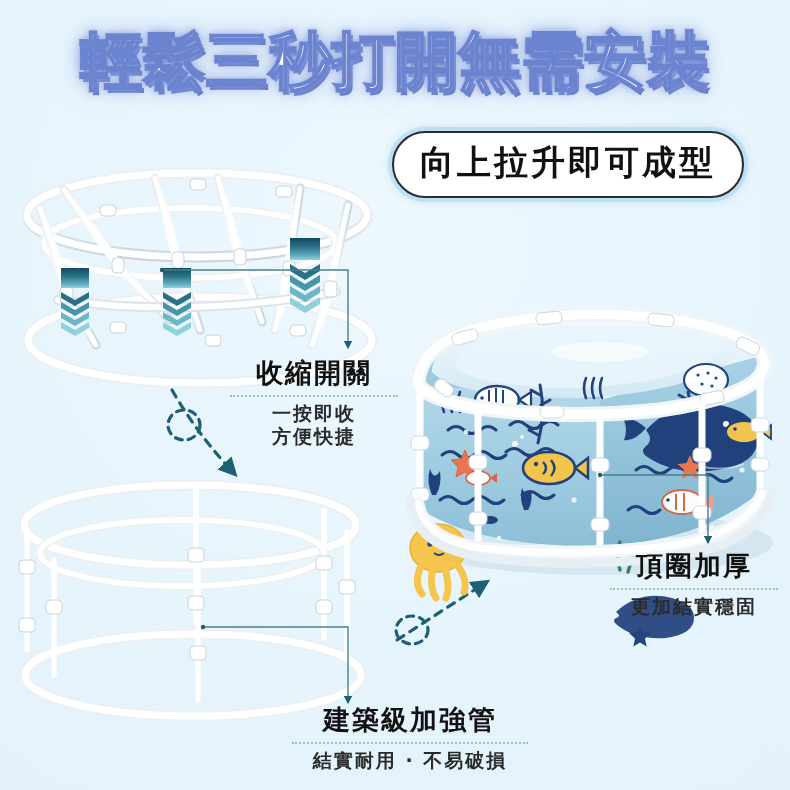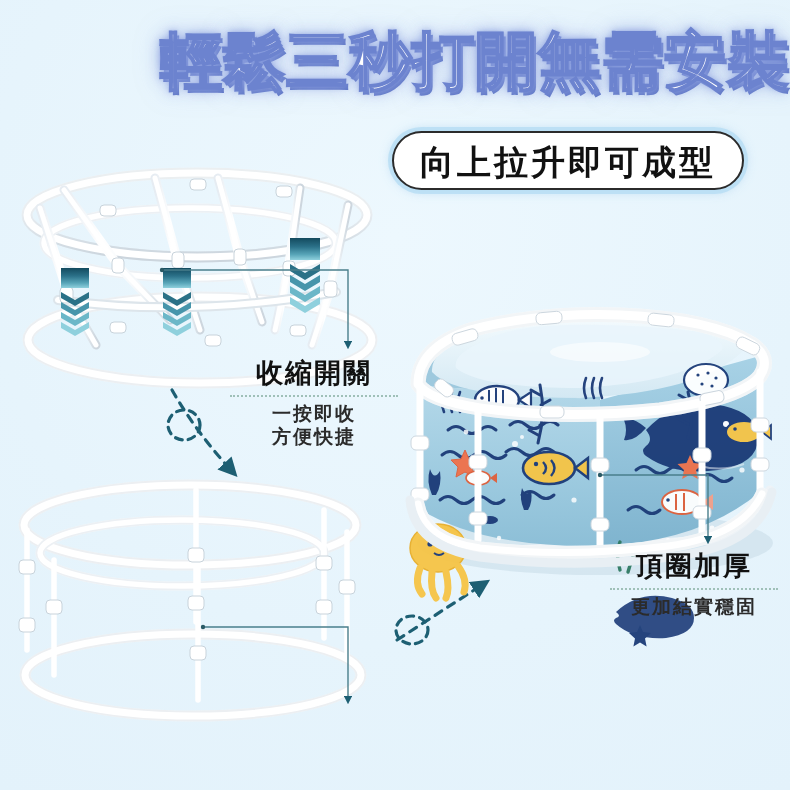--- a/index.html
+++ b/index.html
@@ -7,38 +7,38 @@
     width:790px;height:790px;overflow:hidden;
     font-family:"Liberation Sans","DejaVu Sans",sans-serif;
     background:#e9f6fd;
   }
   #stage{position:relative;width:790px;height:790px;background:
      radial-gradient(circle at 50% 30%, #edf8fe 0%, #e6f4fc 60%, #e3f2fb 100%);
      overflow:hidden;}
 
   
   .headline{
-    position:absolute;left:0;top:30px;width:790px;text-align:right;
+    position:absolute;left:0;top:30px;width:790px;text-align:center;
     font-size:62px;line-height:1;font-weight:700;letter-spacing:1px;
     color:#ffffff;
     -webkit-text-stroke:2px #6c83cf;
     text-shadow:
        0 0 2px #7d92d8,
        0 0 6px #93a6e0,
        0 0 14px rgba(130,150,220,.75),
        0 0 24px rgba(150,170,230,.5),
        3px 4px 0px #5f77c6;
     font-family:"DejaVu Sans","Liberation Sans",sans-serif;
     white-space:nowrap;
   }
 
   
   .pill{
     position:absolute;left:392px;top:131px;
-    padding:7px 26px 2px;
+    padding:7px 26px 10px;
     background:#ffffff;border:2px solid #2b2b2b;border-radius:34px;
     font-size:34px;font-weight:700;color:#111;letter-spacing:3px;
     box-shadow:0 0 0 4px rgba(185,222,244,.85), 0 0 12px rgba(150,200,235,.8);
     font-family:"DejaVu Sans","Liberation Sans",sans-serif;
     white-space:nowrap;
   }
 
   
   .callout{position:absolute;text-align:center;}
   .callout .c-title{
@@ -470,14 +470,19 @@
     <div class="c-sub">更加結實穩固</div>
   </div>
 
   <div class="callout" style="left:228px;top:355px;width:172px;">
     <div class="c-title">收縮開關</div>
     <div class="c-rule"></div>
     <div class="c-sub">一按即收</div>
     <div class="c-sub">方便快捷</div>
   </div>
 
+  <div class="callout" style="left:290px;top:702px;width:240px;">
+    <div class="c-title">建築級加強管</div>
+    <div class="c-rule"></div>
+    <div class="c-sub">結實耐用 · 不易破損</div>
+  </div>
 
 </div>
 
 </body></html>

